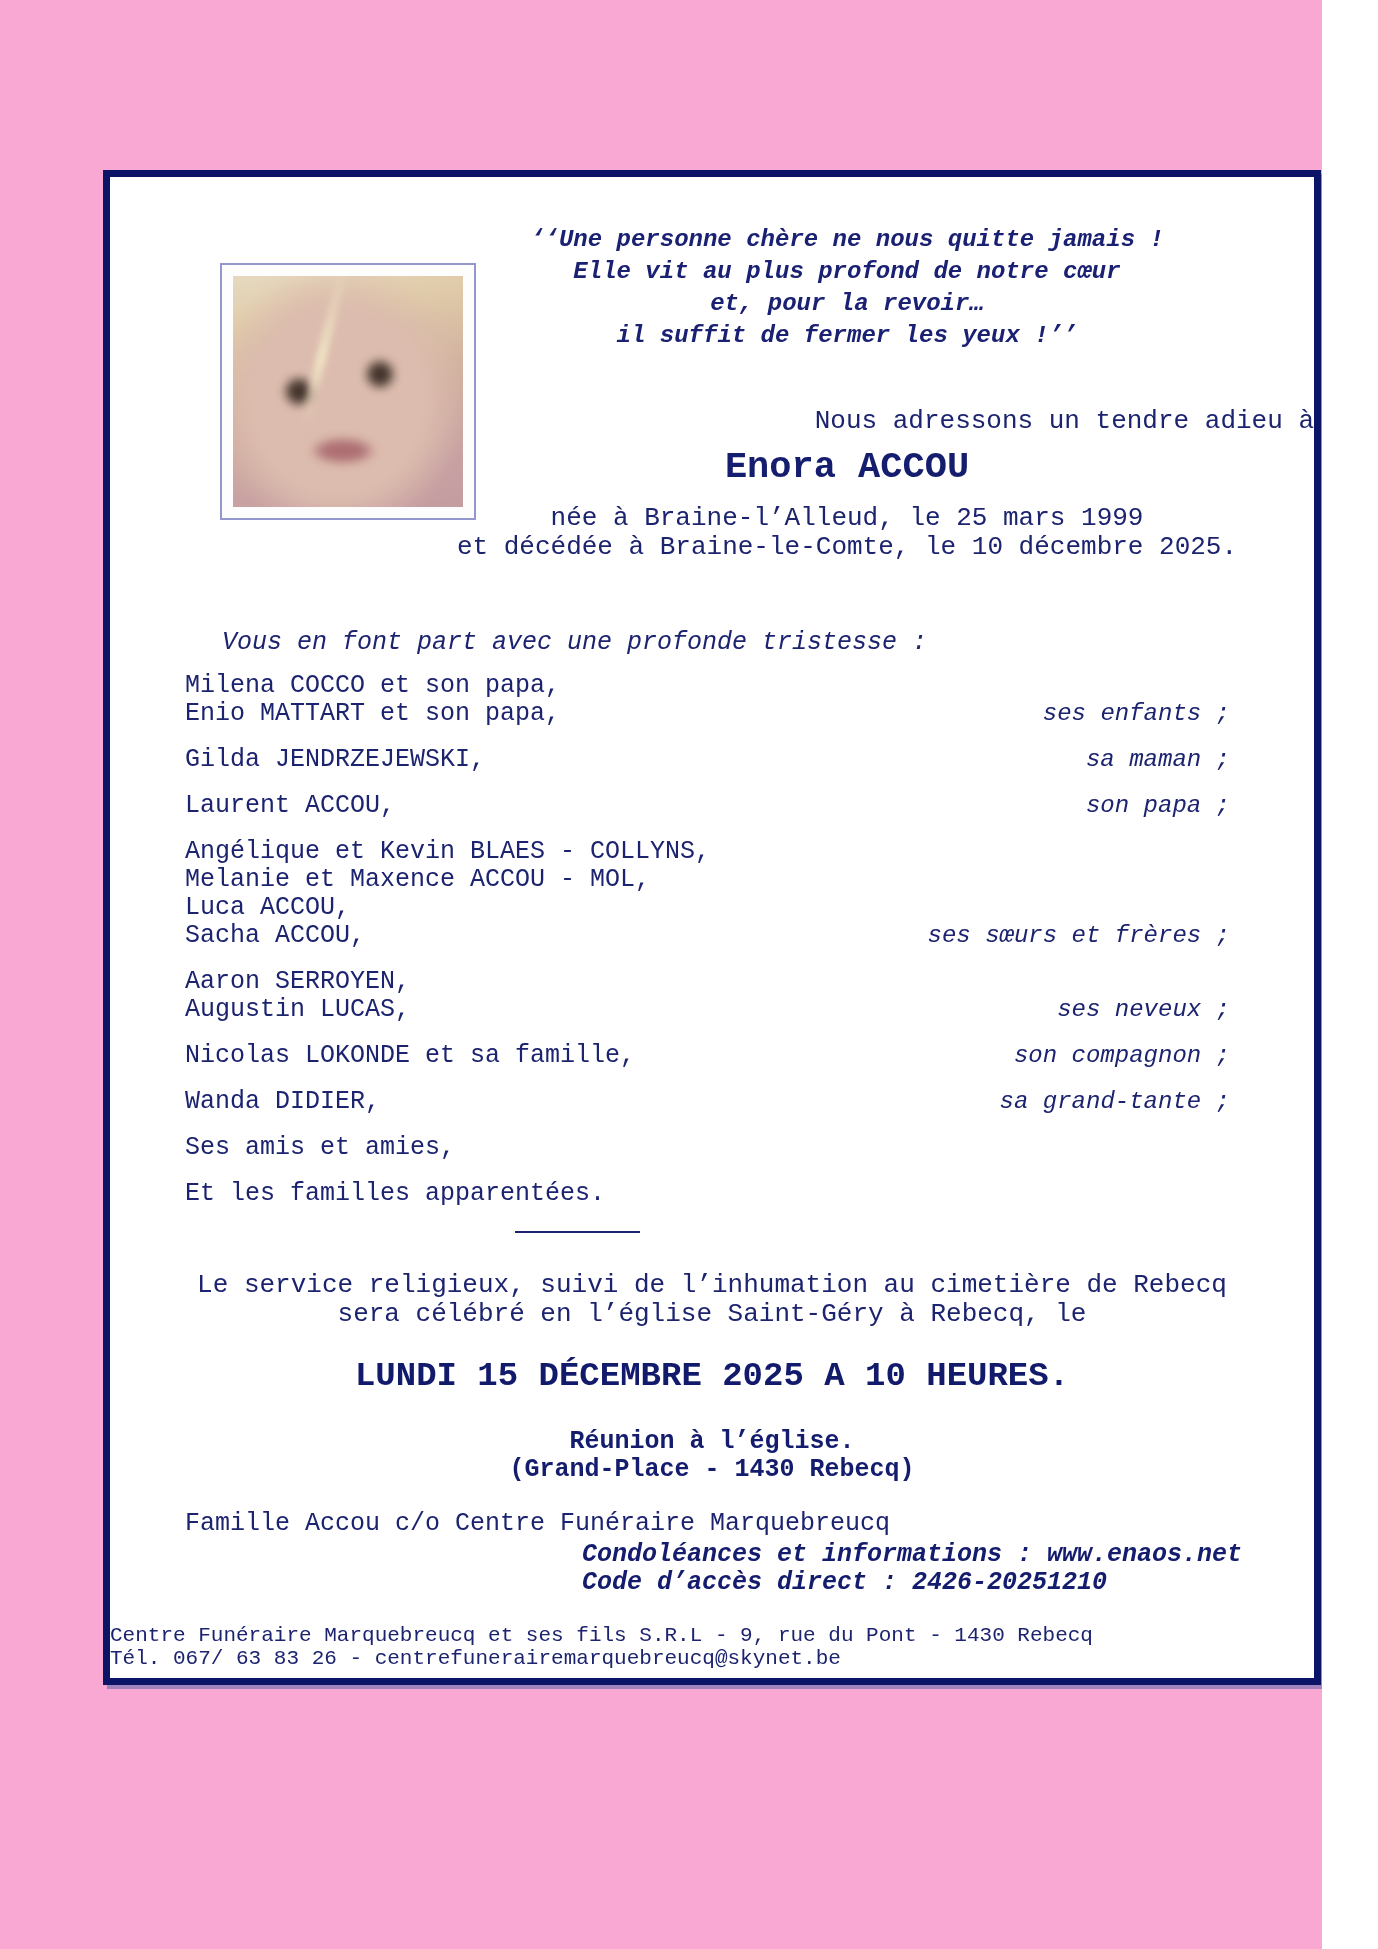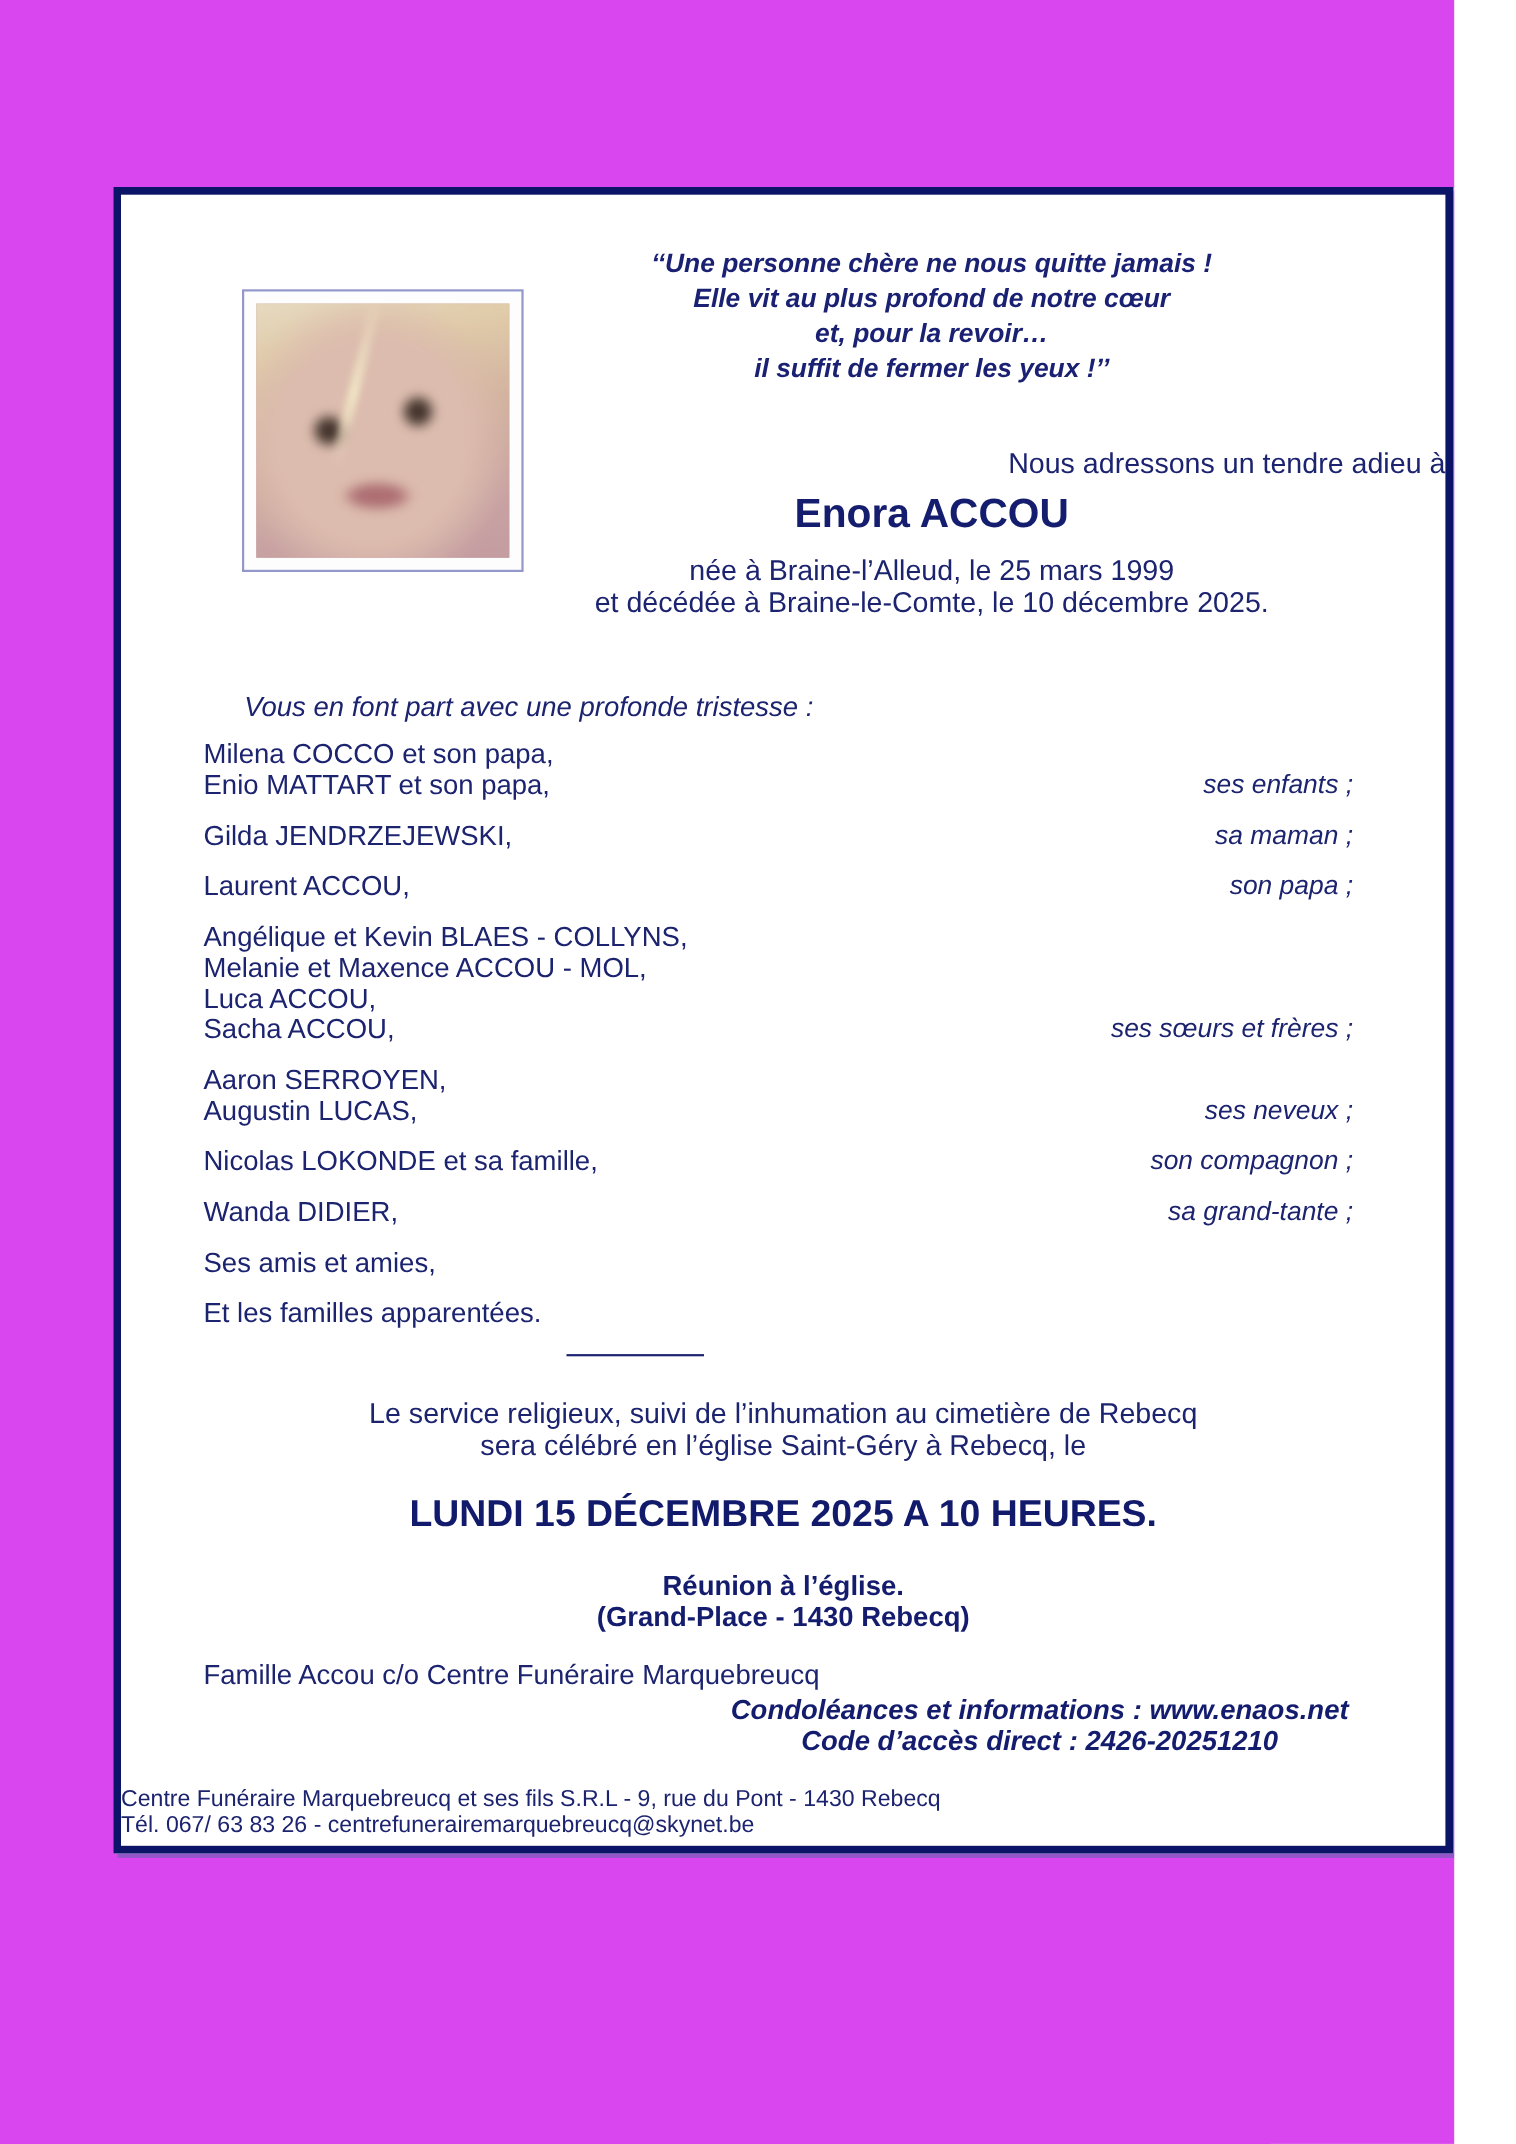--- a/index.html
+++ b/index.html
@@ -1,20 +1,20 @@
 <!DOCTYPE html>
 <html><head>
 <meta charset="utf-8">
 <style>
   html,body{margin:0;padding:0;background:#fff;}
   .page{
     position:relative;
     width:1322px;height:1949px;
-    background:#d946ef;
-    font-family:Liberation Sans, sans-serif;
+    background:#f9a8d4;
+    font-family:Liberation Mono, monospace;
     color:#1c236f;
     overflow:hidden;
   }
   .frame{
     position:absolute;left:103px;top:170px;
     width:1218px;height:1515px;
     box-sizing:border-box;
     border:7px solid #0c1468;
     box-shadow:4px 4px 0 rgba(90,100,170,0.55);
     background:#ffffff;
@@ -86,22 +86,22 @@
   }
   .meeting{
     position:absolute;left:110px;top:1428px;width:1204px;
     text-align:center;font-size:25px;line-height:28px;font-weight:bold;color:#141c6e;
   }
   .addr{
     position:absolute;left:185px;top:1509px;
     font-size:25px;line-height:29px;
   }
   .online{
-    position:absolute;right:96px;top:1541px;
-    text-align:center;font-size:25px;line-height:28px;
+    position:absolute;right:80px;top:1541px;
+    text-align:left;font-size:25px;line-height:28px;
     font-weight:bold;font-style:italic;color:#141c6e;
   }
   .footer{
     position:absolute;left:110px;top:1624px;width:1204px;
     text-align:left;font-size:21px;line-height:23px;
   }
 </style>
 </head>
 <body>
 

